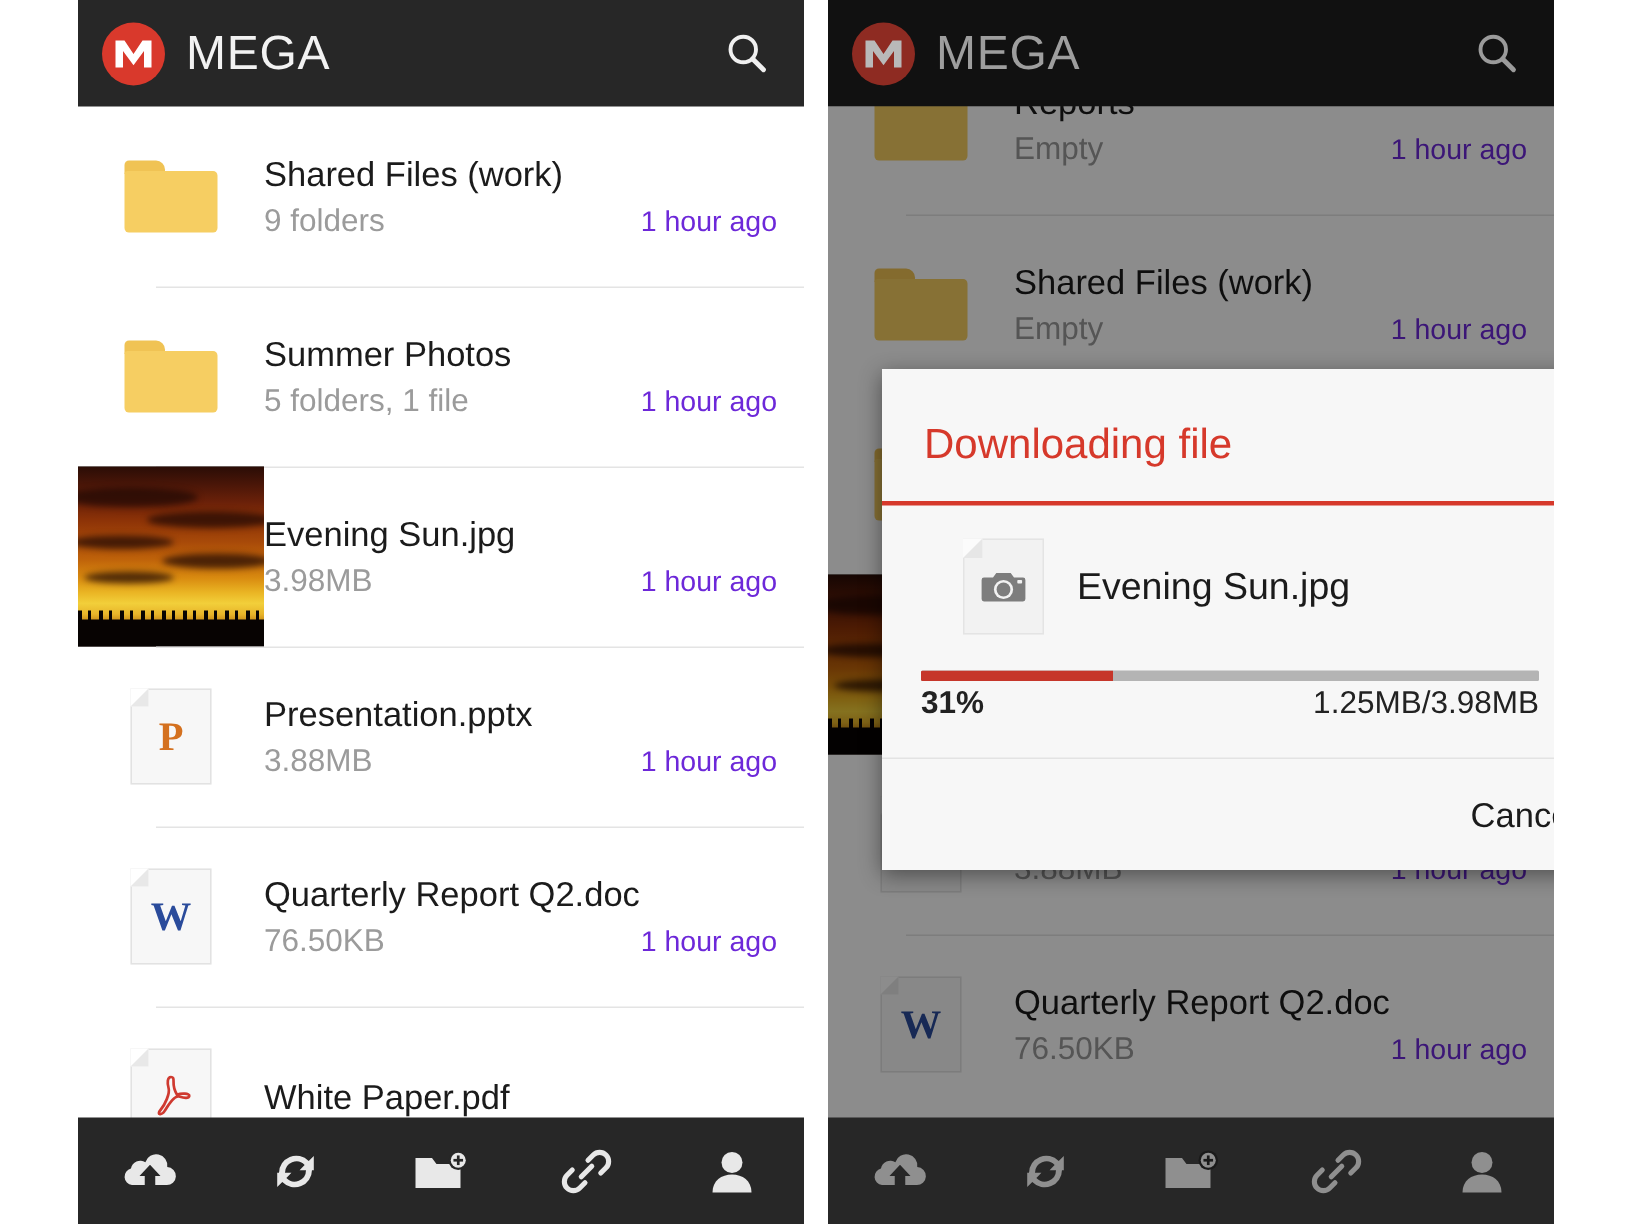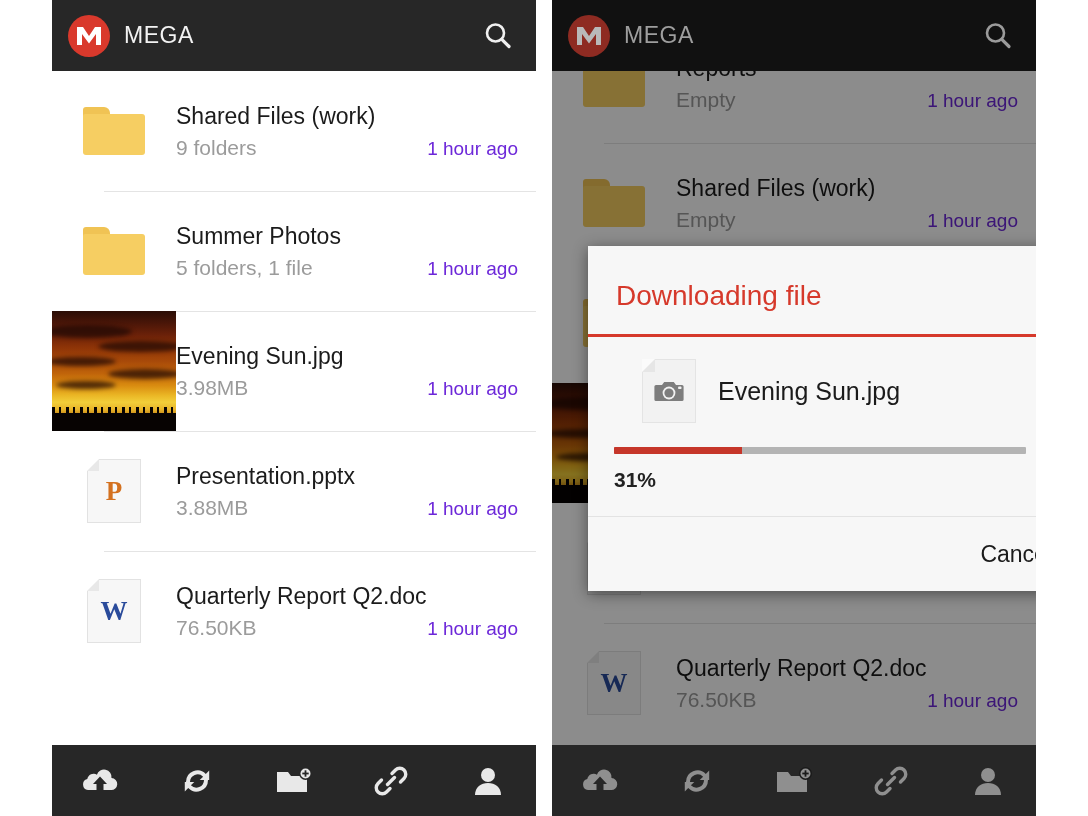--- a/index.html
+++ b/index.html
@@ -6,21 +6,21 @@
   body{width:1088px;height:816px;font-family:"Liberation Sans",sans-serif;overflow:hidden;position:relative;}
 
   .phone{position:absolute;top:0;background:#ffffff;overflow:hidden;}
   #phone-left{left:52px;width:484px;height:816px;}
   #phone-right{left:552px;width:484px;height:816px;}
 
   
   .appbar{height:71px;background:#272727;display:flex;align-items:center;padding:0 16px;box-sizing:border-box;position:relative;z-index:5;}
   .logo-circle{width:42px;height:42px;border-radius:50%;background:#d9392c;display:flex;align-items:center;justify-content:center;flex:0 0 auto;}
   .logo-circle svg{display:block;}
-  .brand{color:#f2f2f2;font-size:23px;letter-spacing:.5px;margin-left:14px;font-weight:400;text-align:right;}
+  .brand{color:#f2f2f2;font-size:32px;letter-spacing:.5px;margin-left:14px;font-weight:400;text-align:right;}
   .spacer{flex:1 1 auto;}
   .search-btn{width:44px;height:44px;display:flex;align-items:center;justify-content:center;cursor:pointer;}
 
   
   .filelist{position:relative;background:#fff;}
   .row{height:120px;display:flex;align-items:center;box-sizing:border-box;position:relative;cursor:pointer;}
   .row + .row::before{content:"";position:absolute;left:52px;right:0;top:0;height:1px;background:#e4e4e4;}
   .icon-cell{width:124px;min-width:124px;height:120px;display:flex;align-items:center;justify-content:center;}
   .meta{flex:1 1 auto;padding-right:18px;min-width:0;}
   .fname{font-size:23px;color:#1b1b1b;line-height:28px;white-space:nowrap;overflow:hidden;}
@@ -70,21 +70,21 @@
           box-shadow:0 3px 14px rgba(0,0,0,.45);}
   .dlg-title{font-size:28px;color:#d6392b;padding:34px 28px 22px 28px;}
   .dlg-rule{height:3px;background:#d6392b;}
   .dlg-body{padding:22px 26px 8px 26px;}
   .dlg-file{display:flex;align-items:center;gap:22px;padding-left:28px;}
   .cam-doc{width:54px;height:64px;position:relative;background:#f2f2f2;border:1px solid #e4e4e4;box-sizing:border-box;display:flex;align-items:center;justify-content:center;}
   .cam-doc::after{content:"";position:absolute;left:-1px;top:-1px;border-width:13px 13px 0 0;border-style:solid;border-color:#fbfbfb #e6e6e6 transparent transparent;}
   .dlg-fname{font-size:25px;color:#1b1b1b;}
   .progress{margin:24px 0 0 0;height:7px;background:#b4b4b4;border-radius:1px;position:relative;overflow:hidden;}
   .progress .bar{position:absolute;left:0;top:0;bottom:0;background:#c6362a;}
-  .pct-row{display:flex;justify-content:space-between;align-items:baseline;margin-top:14px;padding-bottom:16px;gap:16px;}
+  .pct-row{display:flex;justify-content:space-between;align-items:baseline;margin-top:3px;padding-bottom:16px;gap:16px;}
   .pct{font-size:21px;font-weight:bold;color:#222;}
   .bytes{font-size:21px;color:#222;}
   .dlg-sep{height:1px;background:#e3e3e3;}
   .dlg-actions{height:74px;display:flex;align-items:center;justify-content:flex-end;cursor:pointer;}
   .cancel{font-size:23px;color:#1b1b1b;}
 </style>
 </head>
 <body>
 
 <div class="phone" id="phone-left">
@@ -181,20 +181,34 @@
       </div>
       <div class="meta">
         <div class="fname">Quarterly Report Q2.doc</div>
         <div class="subline">
           <span class="fsize">76.50KB</span>
           <span class="ftime">1 hour ago</span>
         </div>
       </div>
     </div>
 
+    <div class="row">
+      <div class="icon-cell">
+        <div class="doc">
+          <svg class="pdf" viewBox="0 0 30 34" aria-hidden="true">
+            <path d="M15 4 c-2.5 0 -2.6 4 -1.6 7.5 c1 3.5 -2.4 11 -5.4 14.5 c-3 3.5 1 3.5 2.8 0.6
+                     c1.8 -2.9 6.2 -10.5 9.5 -9.6 c3.3 0.9 6.5 1.6 6.9 -0.3 c0.4 -1.9 -5.4 -2 -8.2 -0.9
+                     c-1.4 -2.3 -2.4 -6 -2.3 -8.6 C16.8 4.6 16.3 4 15 4 Z" fill="none" stroke="#cf3a30" stroke-width="1.8" stroke-linejoin="round"></path>
+          </svg>
+        </div>
+      </div>
+      <div class="meta">
+        <div class="fname">White Paper.pdf</div>
+      </div>
+    </div>
 
   </div>
 
   <div class="bottombar">
     <div class="bb-btn">
       <svg width="38" height="30" viewBox="0 0 38 30" aria-hidden="true">
         <path d="M30.5 12 a7.5 7.5 0 0 0 -14.6 -3.2 A6.3 6.3 0 0 0 6.3 13 A5.6 5.6 0 0 0 7 24 h8.5 v-6 H12 L19 10.5 L26 18 h-3.5 v6 H30 a6 6 0 0 0 .5 -12 z" fill="#e8e8e8"></path>
       </svg>
     </div>
     <div class="bb-btn">
@@ -363,20 +377,21 @@
             <rect x="24.2" y="7.6" width="3.2" height="2.4" rx="0.6" fill="#f2f2f2"></rect>
           </svg>
         </div>
         <div class="dlg-fname">Evening Sun.jpg</div>
       </div>
       <div class="progress">
         <div class="bar" id="progress-fill" style="width: 31%;"></div>
       </div>
       <div class="pct-row">
         <span class="pct">31%</span>
+        <span class="bytes">1.25MB/3.98MB</span>
       </div>
     </div>
     <div class="dlg-sep"></div>
     <div class="dlg-actions">
       <span class="cancel">Cancel</span>
     </div>
   </div>
 
   <div class="bottombar">
     <div class="bb-btn">

